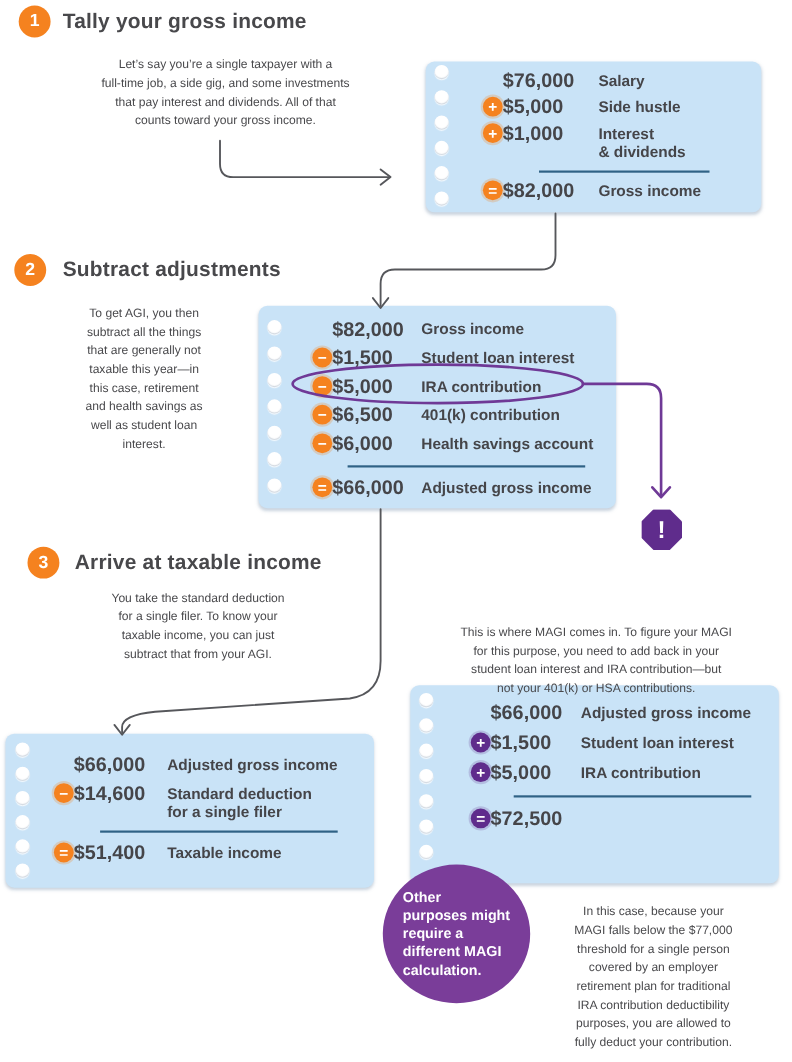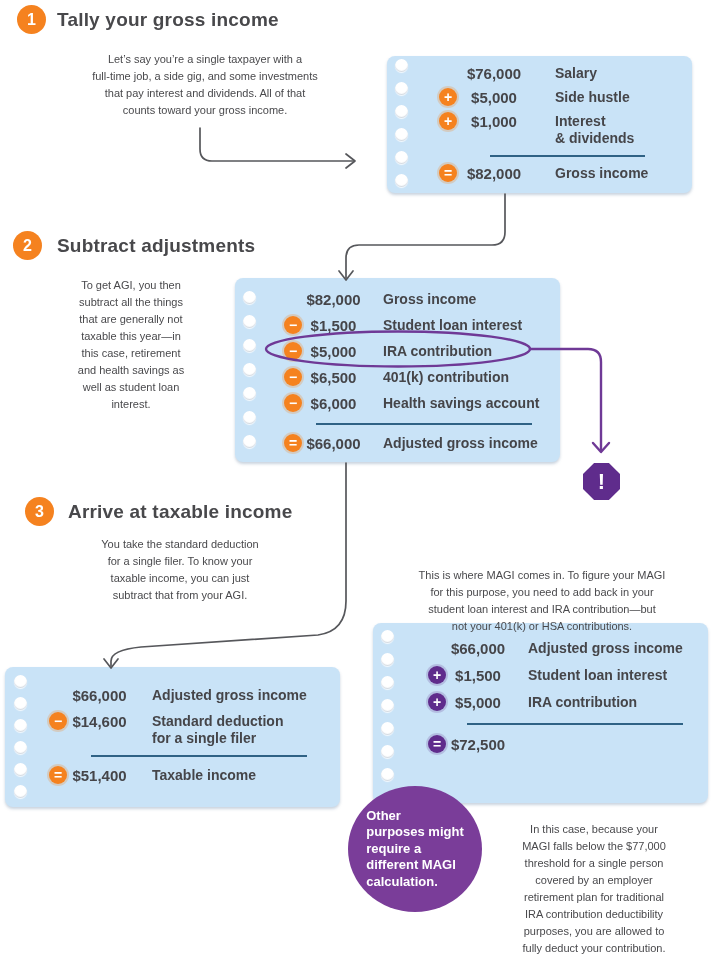--- a/index.html
+++ b/index.html
@@ -23,33 +23,33 @@
   .hole{width:13px;height:13px;border-radius:50%;background:#fff;flex:none;
     box-shadow:inset 0 -1px 1px rgba(70,100,130,.25), 0 1px 1px rgba(255,255,255,.8);}
   .rows{position:relative;}
   .crow{display:flex;align-items:flex-start;}
   .op{width:18px;height:18px;border-radius:50%;color:#fff;flex:none;
     display:flex;align-items:center;justify-content:center;
     font-size:14px;font-weight:bold;line-height:1;margin-top:3px;}
   .op.none{visibility:hidden;}
   .card.orange .op{background:#F5821F;box-shadow:0 0 0 2px rgba(245,130,31,.25);}
   .card.purple .op{background:#5F2C8C;box-shadow:0 0 0 2px rgba(95,44,140,.2);}
-  .amt{text-align:center;font-size:15px;font-weight:600;color:#454549;
+  .amt{text-align:left;font-size:18px;font-weight:600;color:#454549;
     line-height:17px;padding-top:4px;flex:none;}
   .lbl{font-size:14px;font-weight:600;color:#454549;line-height:17px;
     padding-top:4px;white-space:pre-line;}
   .divider{border-top:2px solid #2F6285;}
 
   
   #card-gross{left:387px;top:56px;width:305px;height:137px;}
   #card-gross .holes{left:8px;padding-top:3px;gap:10px;}
   #card-gross .rows{padding:5px 0 0 52px;}
   #card-gross .crow{min-height:24px;}
   #card-gross .amt{width:74px;}
-  #card-gross .lbl{margin-left:24px;}
+  #card-gross .lbl{margin-left:13px;}
   #card-gross .divider{margin:8px 47px 0 51px;}
   #card-gross .crow.total{margin-top:4px;}
 
   #card-agi{left:235px;top:278px;width:325px;height:184px;}
   #card-agi .holes{left:8px;padding-top:13px;gap:11px;}
   #card-agi .rows{padding:9px 0 0 49px;}
   #card-agi .crow{min-height:26px;}
   #card-agi .amt{width:63px;}
   #card-agi .lbl{margin-left:18px;}
   #card-agi .divider{margin:6px 28px 0 32px;}

